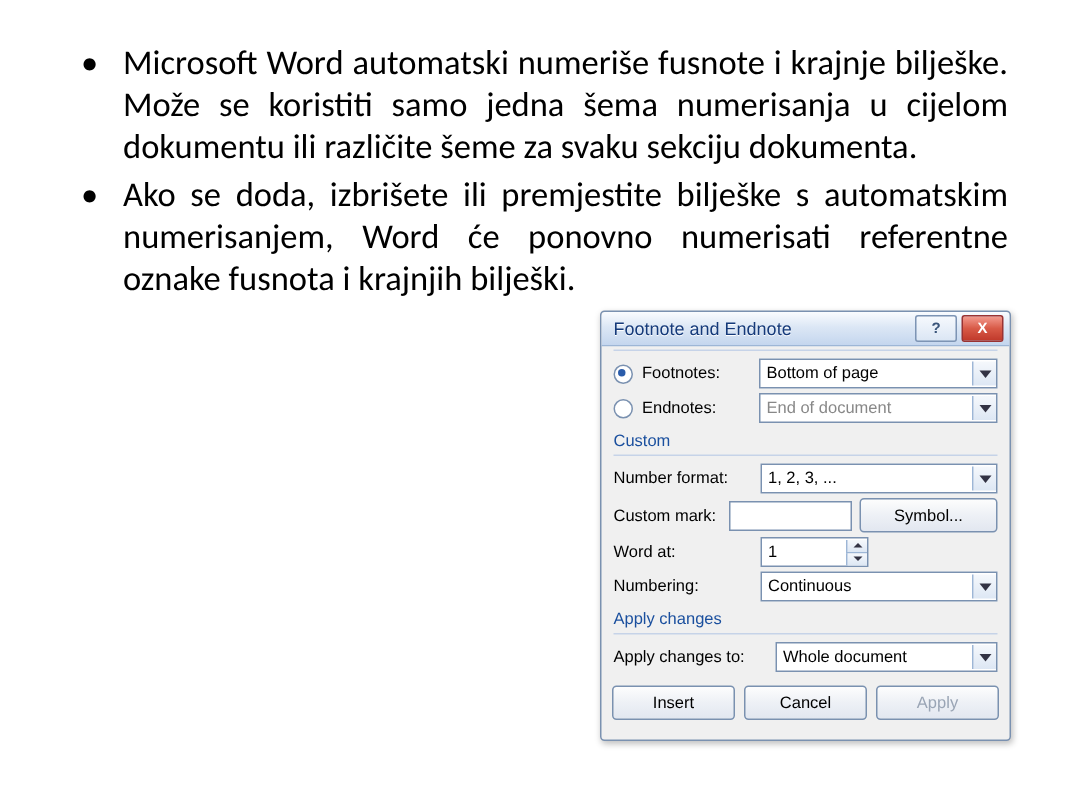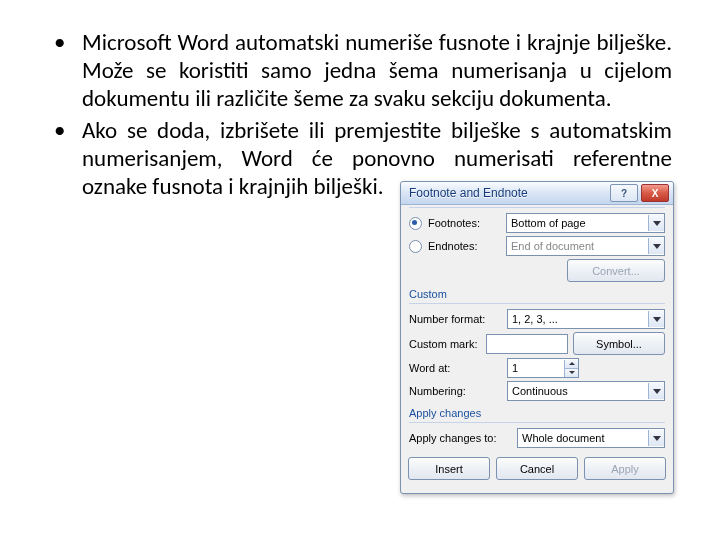--- a/index.html
+++ b/index.html
@@ -63,24 +63,20 @@
       </div>
     </div>
     <div class="row">
       <span class="radio"></span>
       <span class="lbl" style="width:78px">Endnotes:</span>
       <div class="combo disabled">
         <span>End of document</span>
         <span class="arrow"></span>
       </div>
     </div>
-    <div class="row right-btn">
-      <div style="flex:1"></div>
-      <div class="btn disabled" style="min-width:76px">Convert...</div>
-    </div>
 
     <div class="group-label">Custom</div>
     <div class="group-rule"></div>
     <div class="row">
       <span class="lbl">Number format:</span>
       <div class="combo">
         <span>1, 2, 3, ...</span>
         <span class="arrow"></span>
       </div>
     </div>

